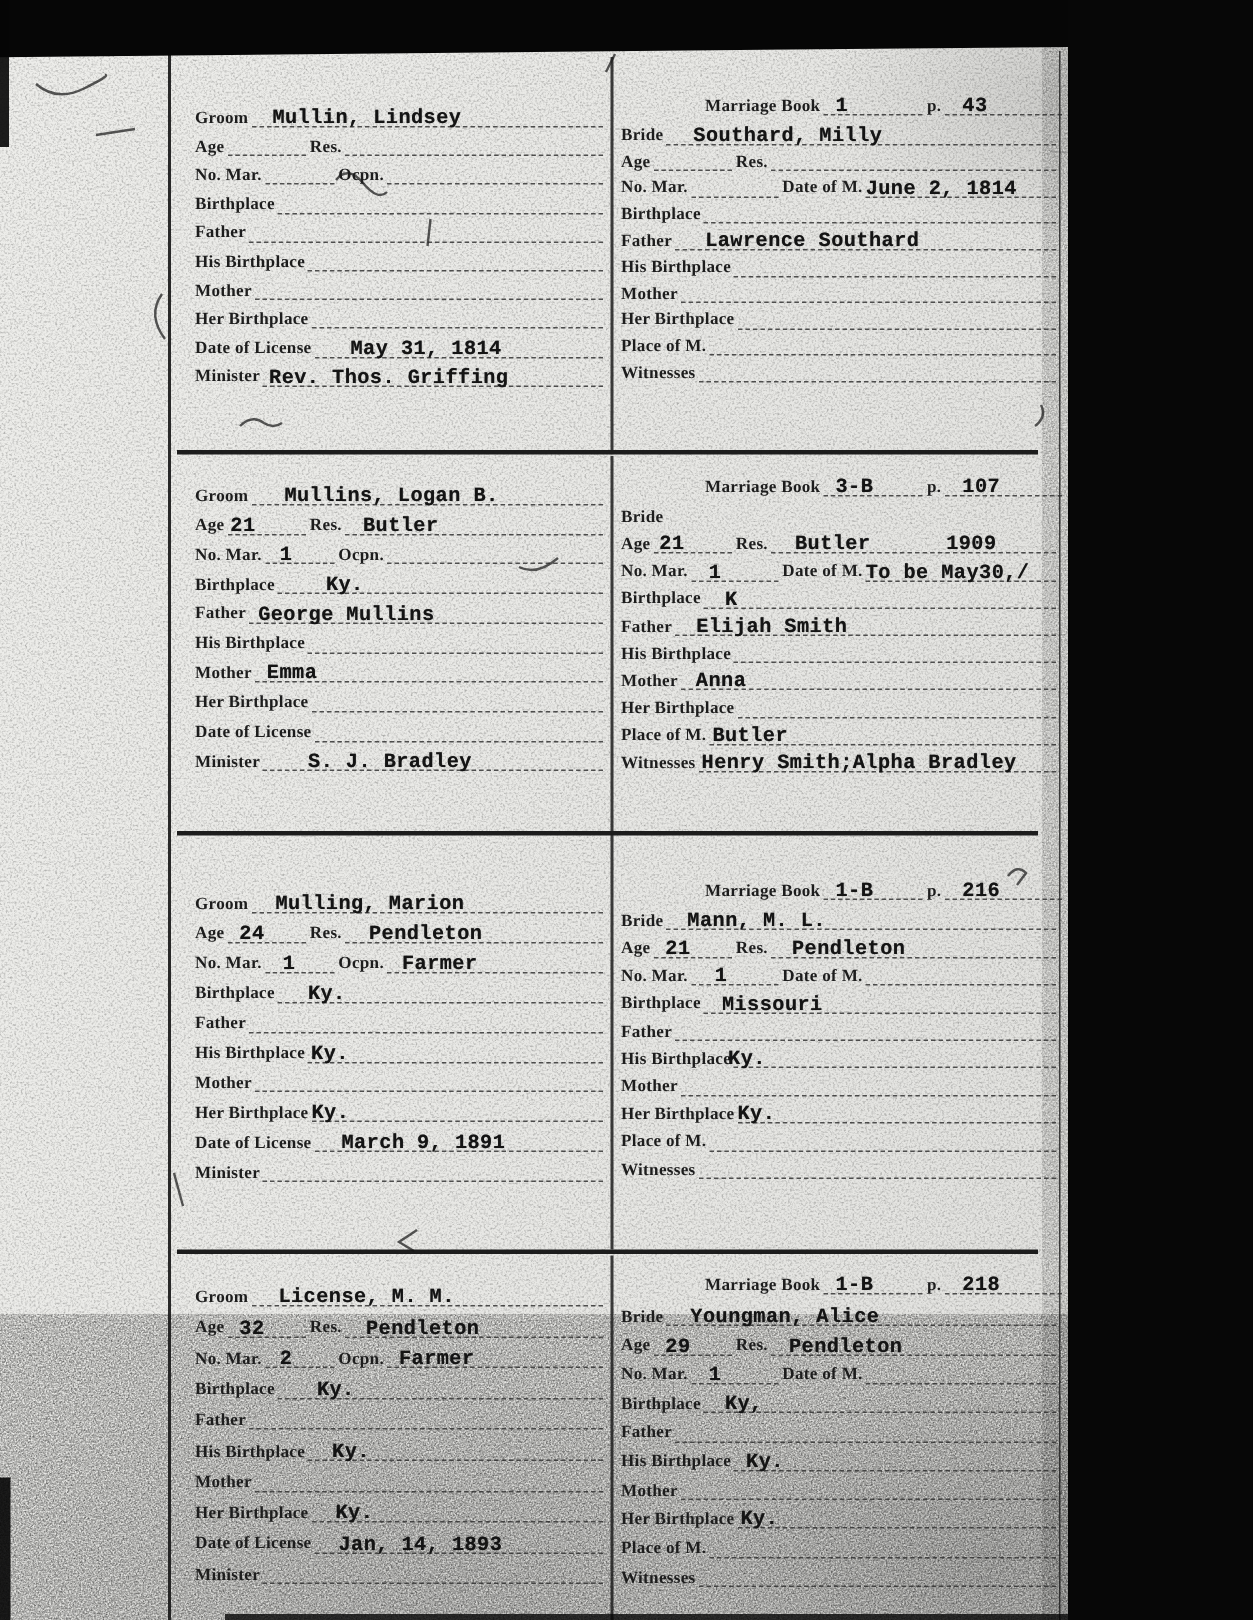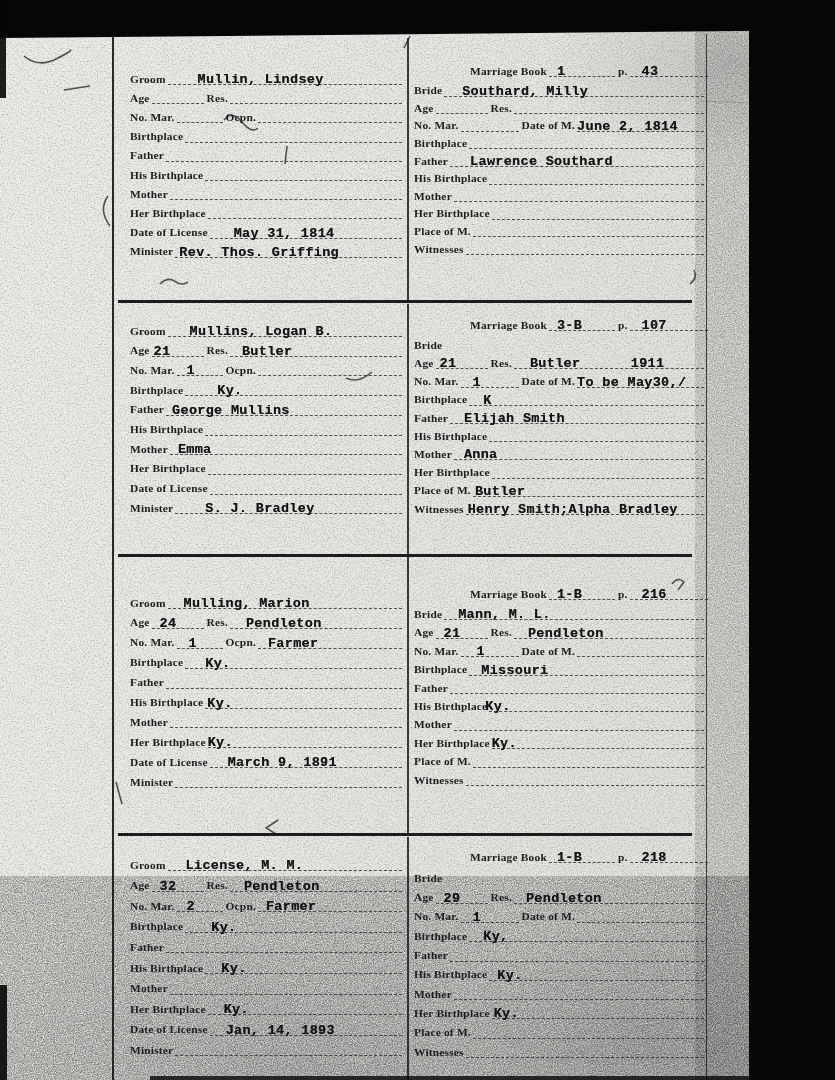--- a/index.html
+++ b/index.html
@@ -1,16 +1,16 @@
 <!DOCTYPE html>
 <html><head>
 <meta charset="utf-8">
 <style>
   html,body{margin:0;padding:0;background:#070707;}
-  #stage{position:relative;width:835px;height:1080px;overflow:hidden;
+  #stage{position:relative;width:712px;height:1080px;overflow:hidden;
          background:#070707;font-family:"Liberation Serif",serif;}
   
   #paper{position:absolute;left:0;top:0;width:750px;height:1080px;
     background:
       radial-gradient(ellipse 320px 220px at 88% 97%, rgba(70,70,70,.20), transparent 65%),
       radial-gradient(ellipse 520px 260px at 40% 100%, rgba(90,90,90,.16), transparent 72%),
       radial-gradient(ellipse 260px 140px at 97% 6%, rgba(80,80,80,.18), transparent 70%),
       linear-gradient(100deg,#ededea 0%,#e9e9e6 40%,#e5e5e2 72%,#dfdfdc 100%);}
   .noise{position:absolute;left:0;top:0;pointer-events:none;}
   
@@ -86,21 +86,21 @@
   <div class="hdivider" style="top:554px"></div>
   <div class="hdivider" style="top:833px"></div>
 
   <div id="cards">
       <div class="card" style="top: 38px; height: 262px;">
         <div class="mid"></div>
         <div class="colm" style="left: 18px; top: 30px; width: 272px; height: 196px;">
           <div class="frow" style="top: 0px;">
             <span class="lbl">Groom</span>
             <span class="ln fill">
-              <span class="val" style="left: 30px;">Mullin, Lindsey</span>
+              <span class="val" style="left: 14px;">Mullin, Lindsey</span>
             </span>
           </div>
           <div class="frow" style="top: 19.2px;">
             <span class="lbl">Age</span>
             <span class="ln" style="width: 52px;">
               <span class="val" style="left: 12px;"></span>
             </span>
             <span class="lbl">Res.</span>
             <span class="ln fill">
               <span class="val" style="left: 12px;"></span>
@@ -326,21 +326,21 @@
           <div class="frow" style="top: 18.2px;">
             <span class="lbl">Bride</span>
           </div>
           <div class="frow" style="top: 36.4px;">
             <span class="lbl">Age</span>
             <span class="ln" style="width: 52px;">
               <span class="val" style="left: 4px;">21</span>
             </span>
             <span class="lbl">Res.</span>
             <span class="ln fill">
-              <span class="val" style="left: 16px;">Butler      1911</span>
+              <span class="val" style="left: 16px;">Butler      1909</span>
             </span>
           </div>
           <div class="frow" style="top: 54.6px;">
             <span class="lbl">No. Mar.</span>
             <span class="ln" style="width: 58px;">
               <span class="val" style="left: 12px;">1</span>
             </span>
             <span class="lbl">Date of M.</span>
             <span class="ln fill">
               <span class="val" style="left: 0px;">To be May30,/</span>
@@ -621,20 +621,23 @@
             <span class="ln" style="width: 66px;">
               <span class="val" style="left: 8px;">1-B</span>
             </span>
             <span class="lbl">p.</span>
             <span class="ln" style="width: 78px;">
               <span class="val" style="left: 12px;">218</span>
             </span>
           </div>
           <div class="frow" style="top: 19.3px;">
             <span class="lbl">Bride</span>
+            <span class="ln fill">
+              <span class="val" style="left: 16px;">Youngman, Alice</span>
+            </span>
           </div>
           <div class="frow" style="top: 38.6px;">
             <span class="lbl">Age</span>
             <span class="ln" style="width: 52px;">
               <span class="val" style="left: 8px;">29</span>
             </span>
             <span class="lbl">Res.</span>
             <span class="ln fill">
               <span class="val" style="left: 12px;">Pendleton</span>
             </span>

